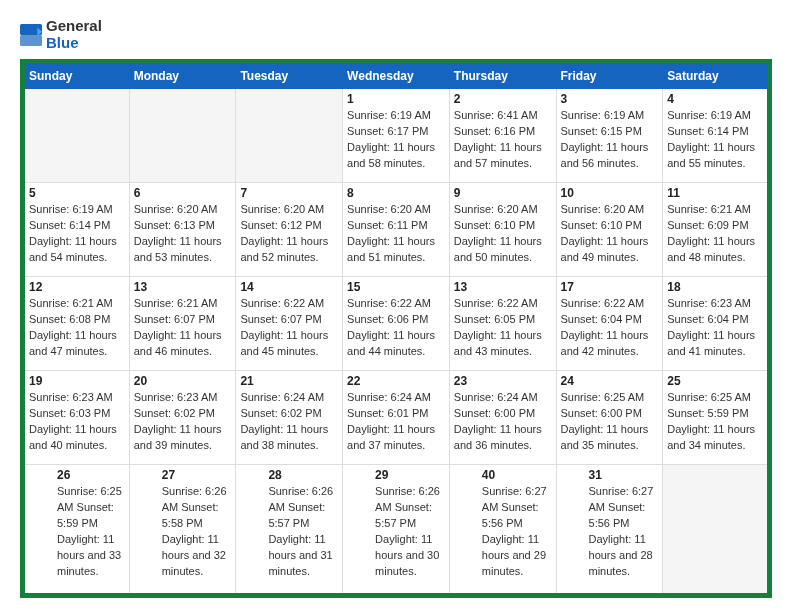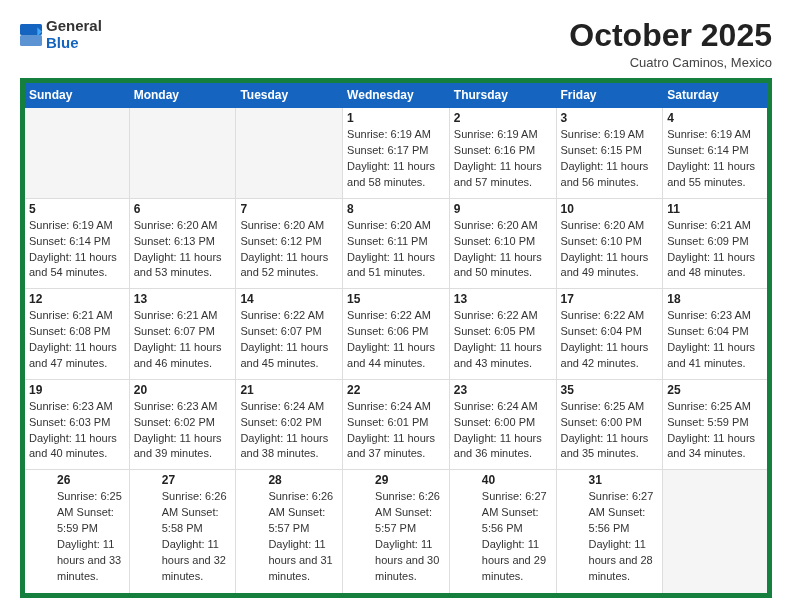--- a/index.html
+++ b/index.html
@@ -109,24 +109,20 @@
     <div class="logo">
       <svg class="logo-icon" viewBox="0 0 28 28">
         <rect x="0" y="0" width="28" height="14" rx="2" fill="#1565C0"></rect>
         <rect x="0" y="14" width="28" height="14" rx="2" fill="#1565C0" opacity="0.7"></rect>
         <polygon points="22,4 28,10 22,16" fill="#42A5F5"></polygon>
       </svg>
       <div class="logo-text">
         <span class="logo-general">General</span><br>
         <span class="logo-blue">Blue</span>
       </div>
-    </div>
-    <div class="title-block">
-      <div class="month-title">October 2025</div>
-      <div class="location">Cuatro Caminos, Mexico</div>
     </div>
   </div>
 
   <table class="calendar">
     <thead>
       <tr>
         <th>Sunday</th>
         <th>Monday</th>
         <th>Tuesday</th>
         <th>Wednesday</th>
@@ -142,21 +138,21 @@
           <td class="empty shaded"></td>
           <td>
             <span class="day-num">1</span>
             <div class="day-info">Sunrise: 6:19 AM
 Sunset: 6:17 PM
 Daylight: 11 hours
 and 58 minutes.</div>
           </td>
           <td>
             <span class="day-num">2</span>
-            <div class="day-info">Sunrise: 6:19 AM
+            <div class="day-info">Sunrise: 6:41 AM
 Sunset: 6:16 PM
 Daylight: 11 hours
 and 57 minutes.</div>
           </td>
           <td>
             <span class="day-num">3</span>
             <div class="day-info">Sunrise: 6:19 AM
 Sunset: 6:15 PM
 Daylight: 11 hours
 and 56 minutes.</div>
@@ -301,21 +297,21 @@
 and 37 minutes.</div>
           </td>
           <td>
             <span class="day-num">23</span>
             <div class="day-info">Sunrise: 6:24 AM
 Sunset: 6:00 PM
 Daylight: 11 hours
 and 36 minutes.</div>
           </td>
           <td>
-            <span class="day-num">35</span>
+            <span class="day-num">24</span>
             <div class="day-info">Sunrise: 6:25 AM
 Sunset: 6:00 PM
 Daylight: 11 hours
 and 35 minutes.</div>
           </td>
           <td>
             <span class="day-num">25</span>
             <div class="day-info">Sunrise: 6:25 AM
 Sunset: 5:59 PM
 Daylight: 11 hours

